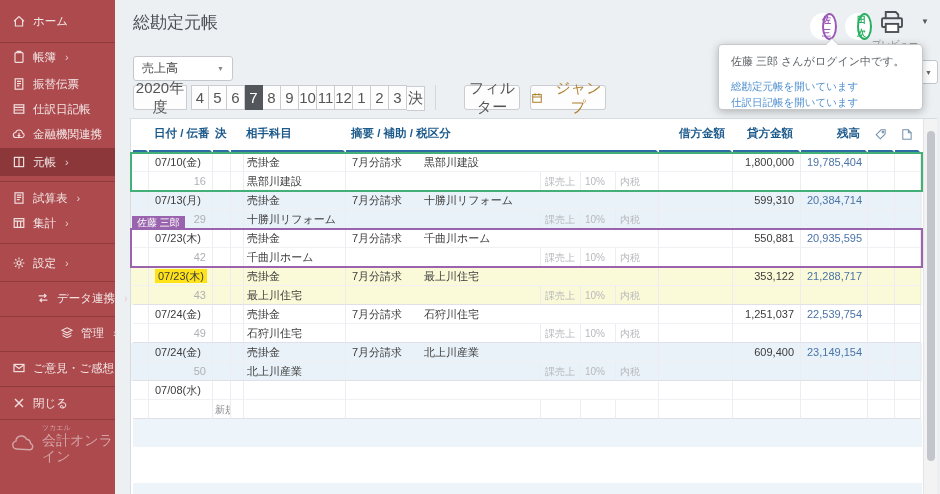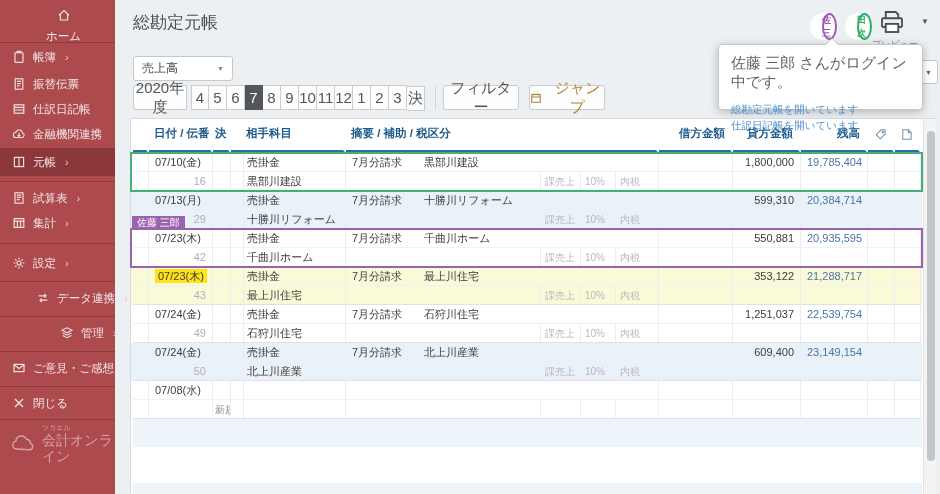--- a/index.html
+++ b/index.html
@@ -43,37 +43,37 @@
 
   
   .toolbar { position:absolute; left:18px; top:85px; height:25px; display:flex; align-items:center; }
   .btn { height:25px; background:#fdfdfd; border:1px solid #c9ccd0; border-radius:3px; font-size:15px; color:#555;
          display:inline-flex; align-items:center; justify-content:center; cursor:pointer; }
   .year-btn { width:54px; margin-right:4px; border-radius:3px 0 0 3px; }
   .month-btn { width:18px; border-radius:0; border-left-width:0; }
   .month-btn.first { border-left-width:1px; }
   .month-btn.selected { background:#53575c; border-color:#53575c; color:#fff; }
   .tb-div { width:1px; height:25px; background:#d3d6da; margin:0 6px 0 10px; }
-  .filter-btn { width:76px; margin-left:1px; }
+  .filter-btn { width:56px; margin-left:22px; }
   .jump-btn { width:76px; margin-left:10px; color:#b08030; gap:9px; }
   .jump-btn svg { width:12px; height:12px; }
 
   
   .mini-dropdown { position:absolute; left:765px; top:60px; width:58px; height:24px; background:#fff;
                    border:1px solid #c2c6ca; border-radius:3px; z-index:5; cursor:pointer; }
   .mini-dropdown .sel-caret { position:absolute; right:5px; top:8px; font-size:7px; color:#666; }
 
   
   .popup { position:absolute; left:603px; top:44px; width:205px; height:66px; background:#fff; border:1px solid #c8c8c8;
            border-radius:4px; box-shadow:0 2px 8px rgba(0,0,0,.25); z-index:10; }
   .popup::before { content:""; position:absolute; top:-7px; left:106px; border-left:7px solid transparent;
                    border-right:7px solid transparent; border-bottom:7px solid #c8c8c8; }
   .popup::after { content:""; position:absolute; top:-6px; left:107px; border-left:6px solid transparent;
                   border-right:6px solid transparent; border-bottom:6px solid #fff; }
-  .popup-msg { padding:9px 12px 0; font-size:15px; color:#5f6367; }
+  .popup-msg { padding:9px 12px 0; font-size:11px; color:#5f6367; }
   .popup-links { padding:9px 12px 0; font-size:10.5px; line-height:1.55; }
   .popup-links a { color:#4f8fd0; text-decoration:none; display:block; cursor:pointer; }
 
   
   .panel { position:absolute; left:15px; top:118px; width:807px; height:376px; background:#fff;
            border-top:1px solid #d8dce1; border-left:1px solid #d8dce1; }
   .trow { display:grid; grid-template-columns:16px 64px 18px 10px 105px 195px 40px 35px 43px 74px 68px 67px 27px 26px;
           margin-left:2px; width:789px; }
   .thead { height:34px; align-items:stretch; }
   .th { font-size:11.5px; font-weight:bold; color:#1d5a8c; line-height:29px; padding:0 5px;
@@ -107,21 +107,21 @@
 
   
   .vscroll { position:absolute; left:792px; top:0; width:14px; height:375px; background:#f3f3f4; border-left:1px solid #e4e4e6; }
   .vthumb { position:absolute; left:3px; top:12px; width:8px; height:330px; background:#c2c6ca; border-radius:5px; cursor:grab; }
 </style>
 </head>
 <body>
 
 <aside class="sidebar">
   <div id="sidebar-items">
-      <div class="side-item" style="top: 8px; flex-direction: column;">
+      <div class="side-item" style="top: 8px;">
         <span class="icn">
           <svg viewBox="0 0 14 14" fill="none" stroke="currentColor" stroke-width="1.2">
             <path d="M2 7.2 7 2.6l5 4.6M3.4 6.4V12h7.2V6.4"></path>
           </svg>
         </span>
         <span>ホーム</span>
       </div>
       <div class="side-item" style="top: 44px;">
         <span class="icn">
           <svg viewBox="0 0 14 14" fill="none" stroke="currentColor" stroke-width="1.2">

